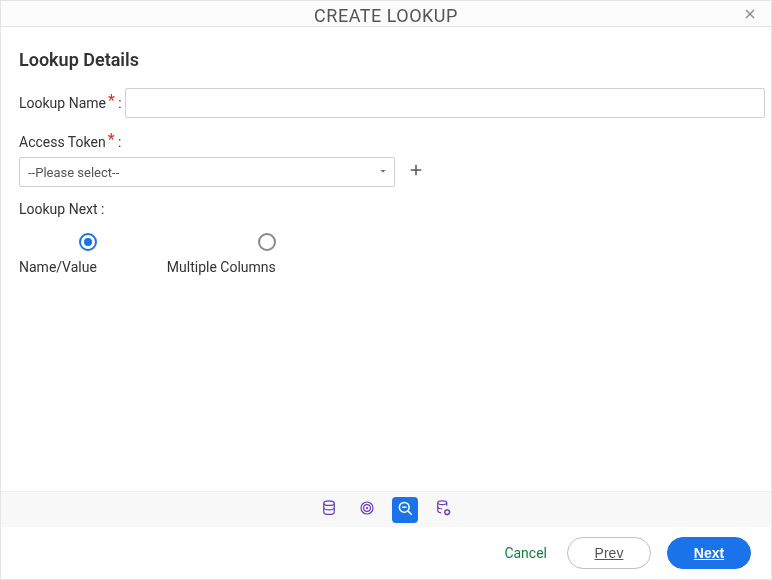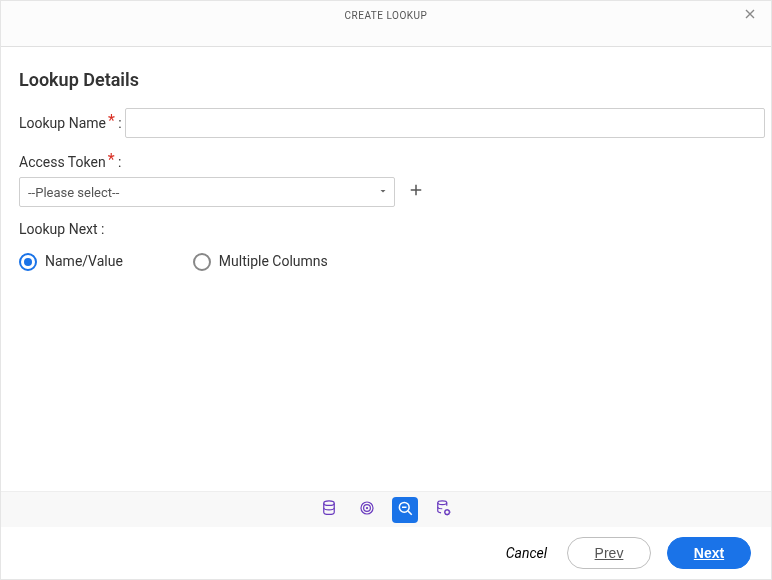--- a/index.html
+++ b/index.html
@@ -17,24 +17,24 @@
   .modal {
     width: 100%;
     height: 100%;
     display: flex;
     flex-direction: column;
     border: 1px solid #e5e5e5;
   }
   .modal-header {
     position: relative;
     border-bottom: 1px solid #e0e0e0;
-    height: 46px;
+    height: 26px;
     line-height: 30px;
     text-align: center;
-    font-size: 10px;
+    font-size: 18px;
     letter-spacing: 0.5px;
     color: #555;
     background: #fcfcfc;
   }
   .modal-close {
     position: absolute;
     right: 6px;
     top: 0;
     height: 30px;
     width: 30px;
@@ -120,23 +120,24 @@
     outline: none;
   }
   .radio-row {
     display: flex;
     align-items: center;
     gap: 70px;
     margin-top: 10px;
   }
   .radio-opt {
     display: flex;
-    align-items: flex-start;
+    align-items: flex-end;
     gap: 8px;
     cursor: pointer;
+    flex-direction: column;
   }
   .radio-circle {
     width: 18px;
     height: 18px;
     border: 2px solid #888;
     border-radius: 50%;
     display: flex;
     align-items: center;
     justify-content: center;
   }
@@ -178,25 +179,24 @@
   .footer {
     height: 52px;
     display: flex;
     align-items: center;
     justify-content: flex-end;
     gap: 16px;
     padding: 0 20px;
     background: #fff;
   }
   .link-btn {
-    color: #000000;
+    color: #15803d;
     font-size: 14px;
     cursor: pointer;
     padding: 6px 4px;
-    font-style: italic;
   }
   .pill-btn {
     border: 1px solid #bfbfbf;
     background: #fff;
     color: #555;
     border-radius: 18px;
     height: 32px;
     min-width: 84px;
     padding: 0 20px;
     font-size: 14px;

